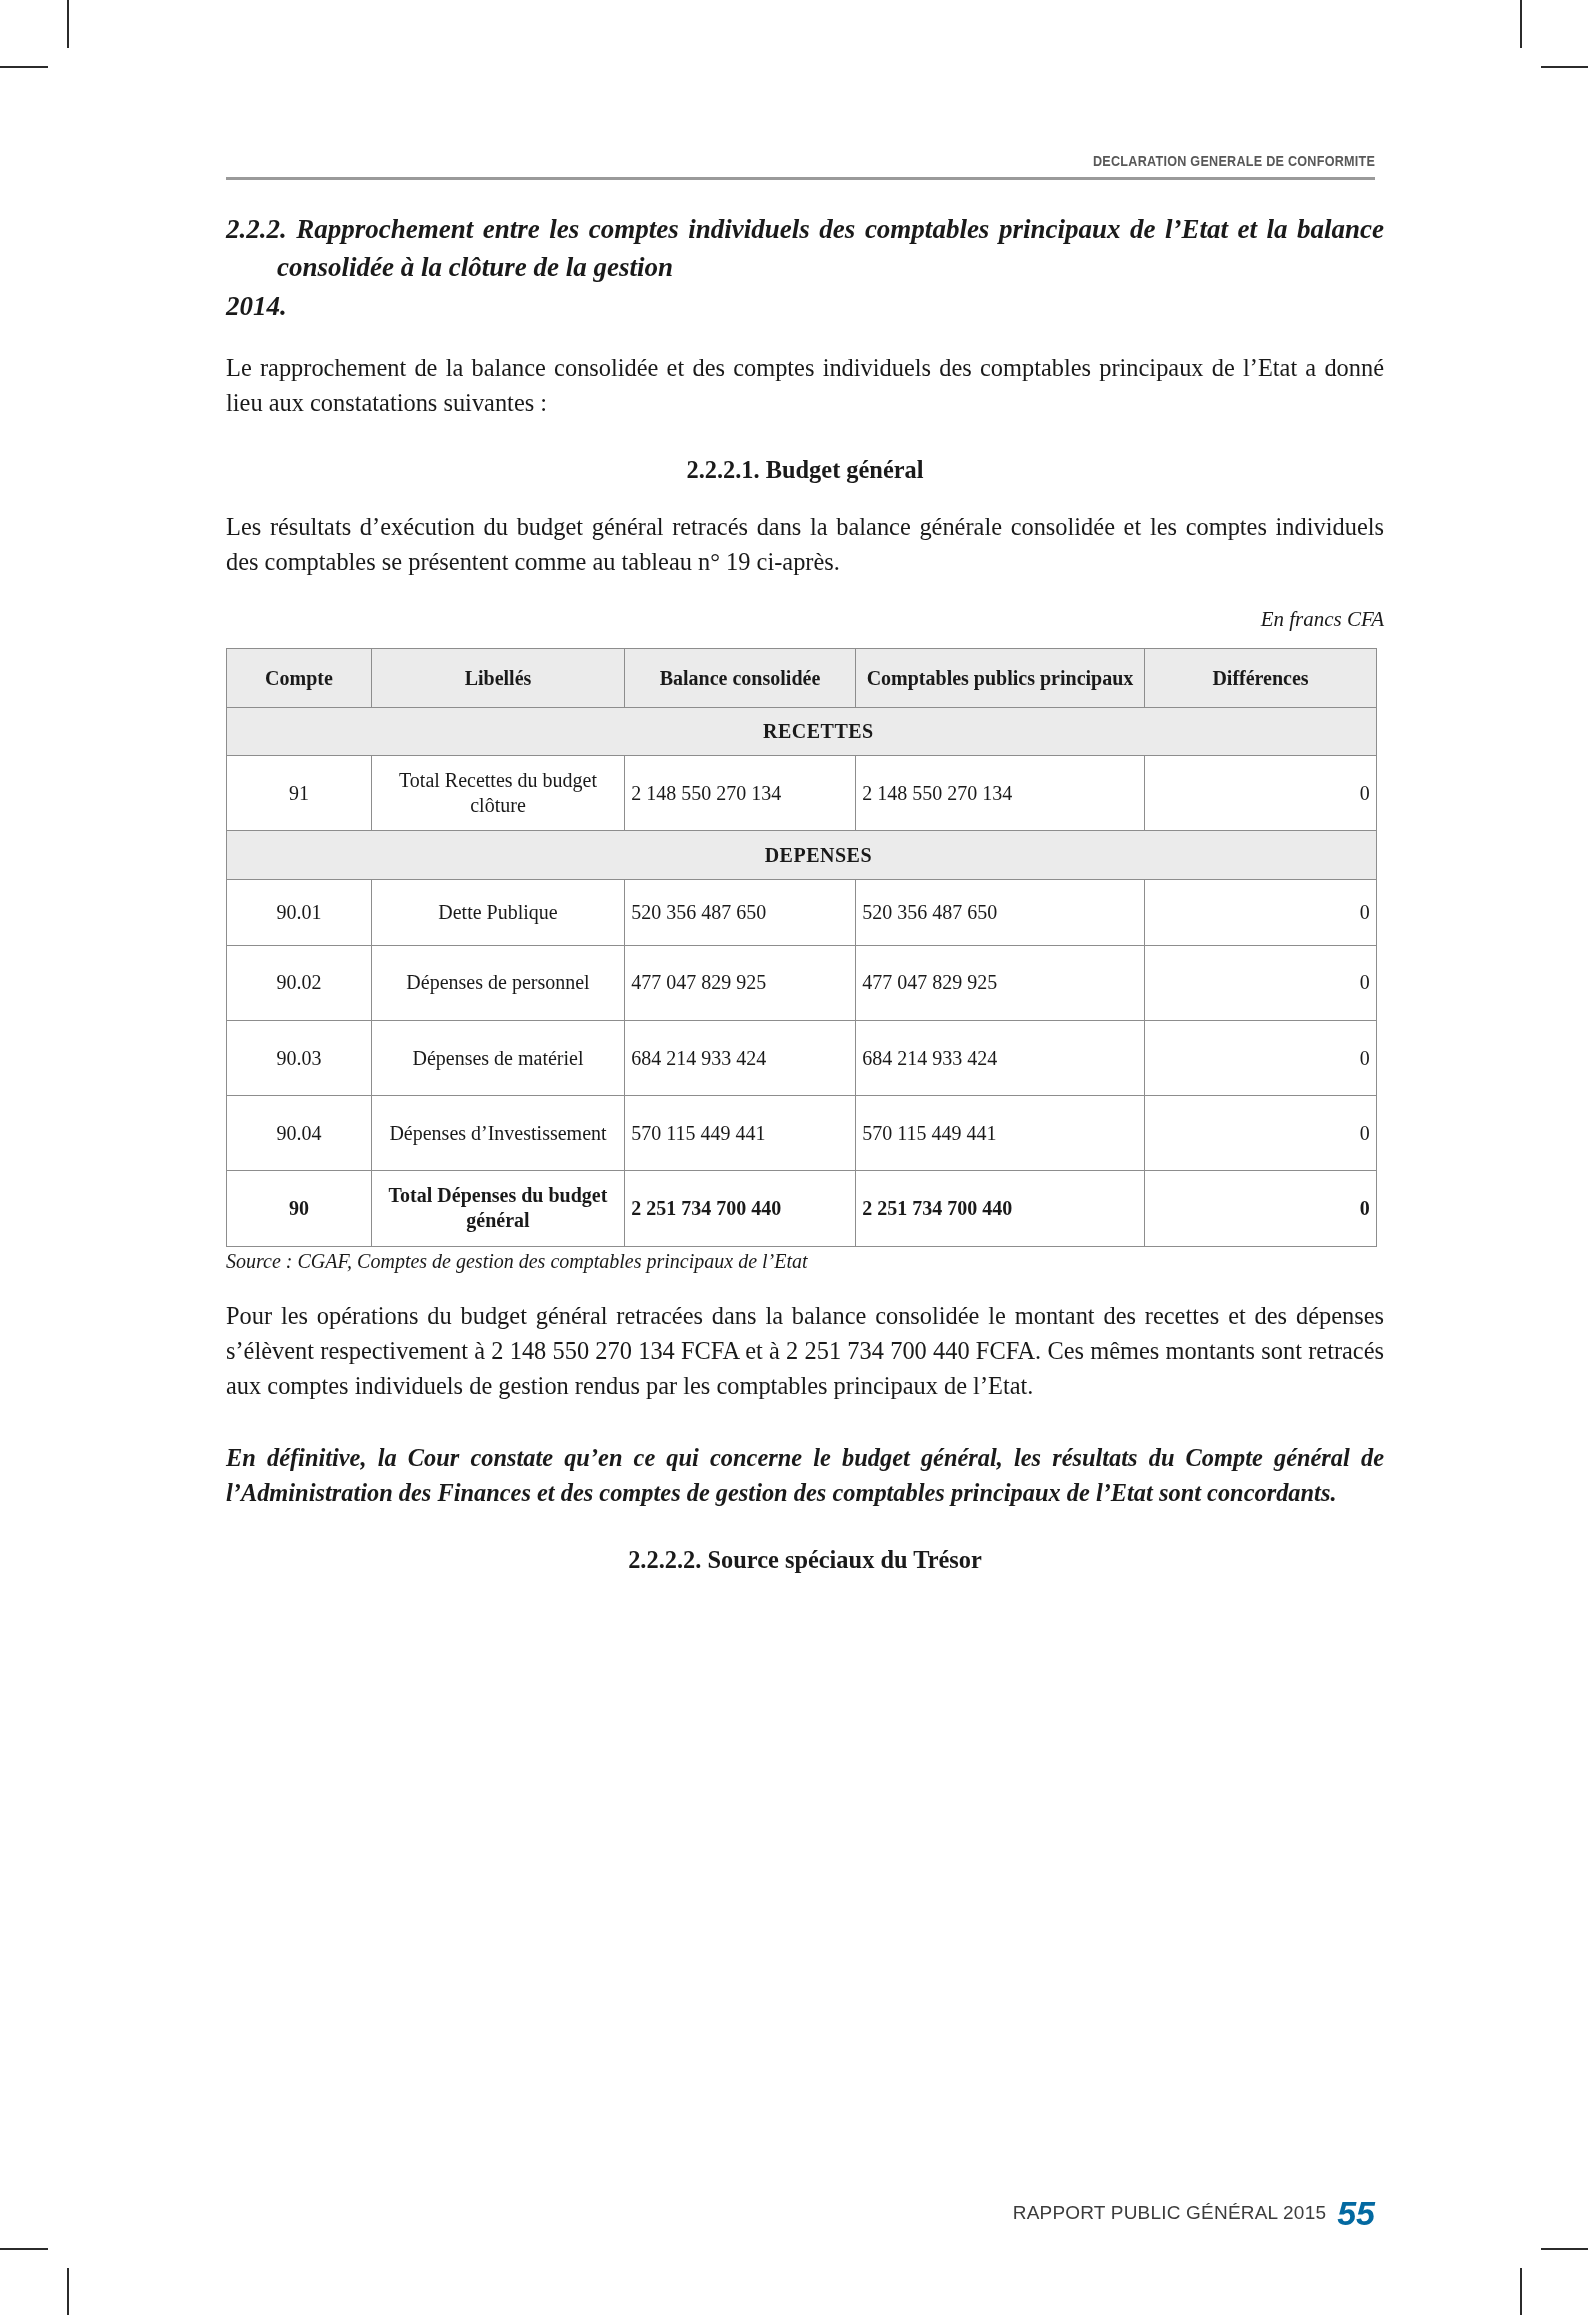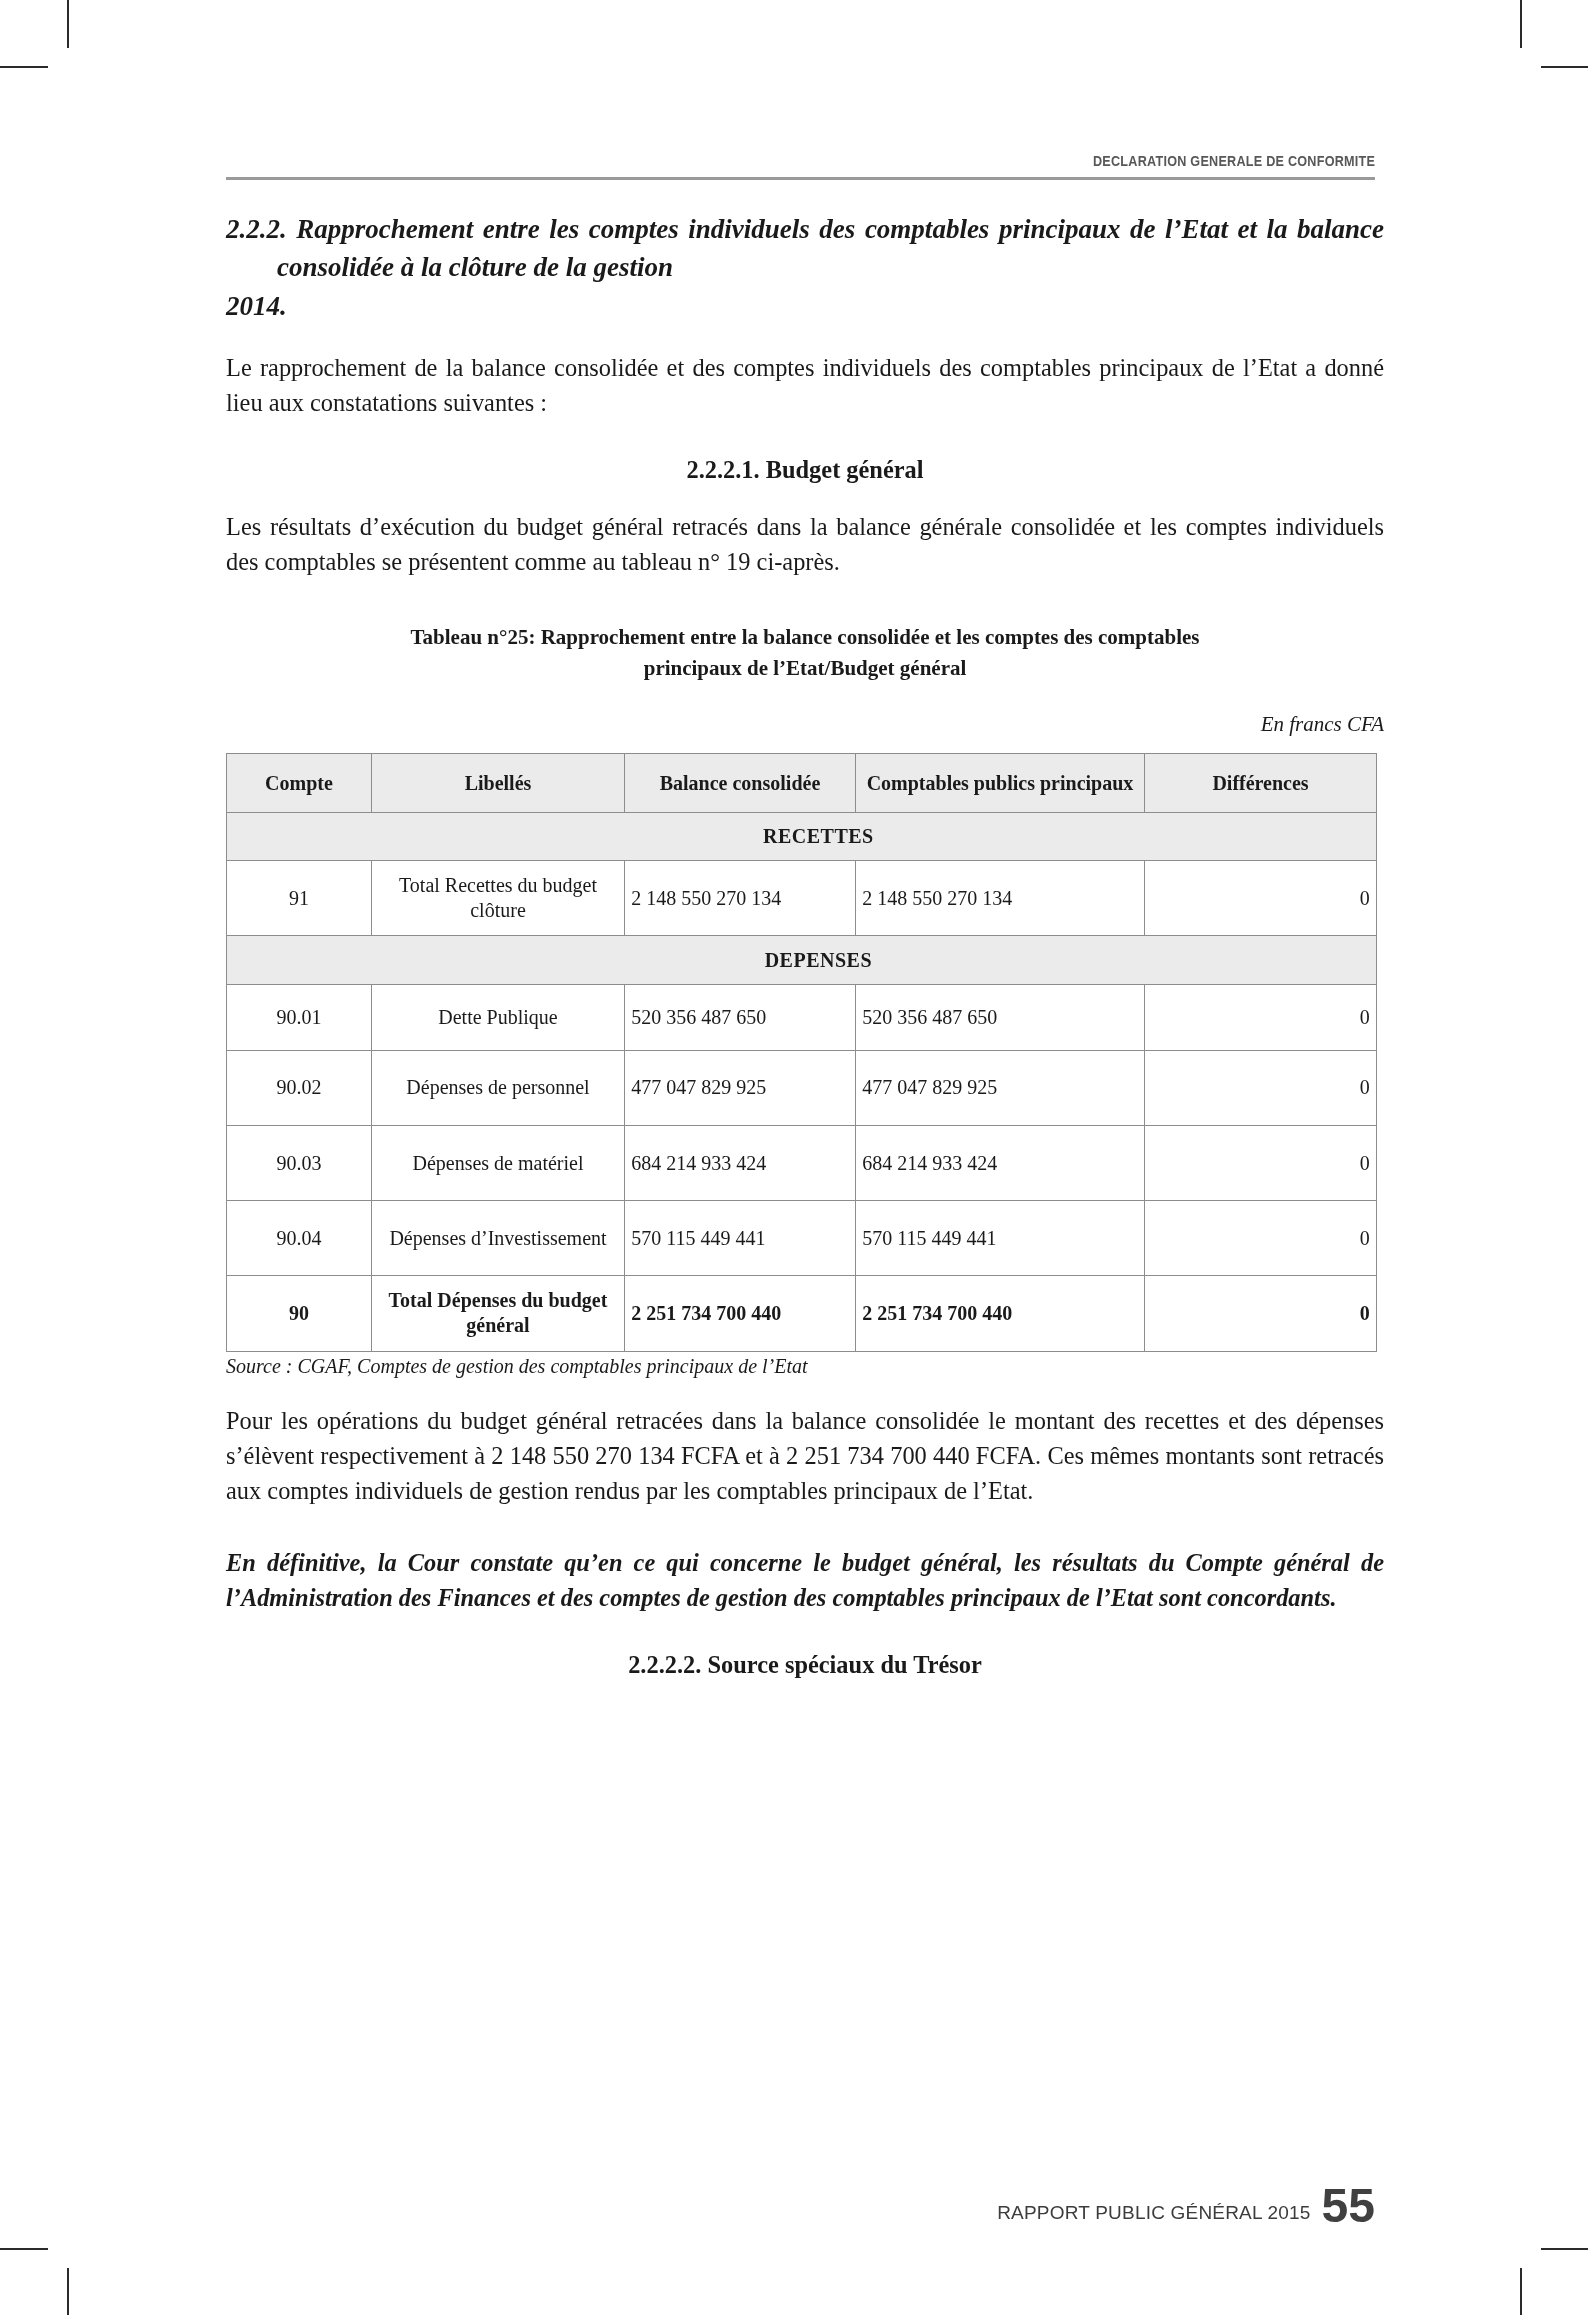--- a/index.html
+++ b/index.html
@@ -174,24 +174,25 @@
   .footer-label {
     font-family: "Liberation Sans", "DejaVu Sans", sans-serif;
     font-size: 19px;
     color: #3c3c3c;
     letter-spacing: 0.2px;
     padding-bottom: 5.4px;
   }
   .footer-pageno-wrap { text-align: center; }
   .footer-pageno {
     font-family: "Liberation Sans", "DejaVu Sans", sans-serif;
-    font-size: 48px;
-    font-weight: bold;
-    color: #404040;
+    font-size: 34px;
+    font-weight: bold;
+    color: #0369a1;
     line-height: 0.95;
+    font-style: italic;
   }
   .footer-pagerule {
     width: 51px;
     height: 2.7px;
     background: #3c3c3c;
     margin-top: 3.6px;
   }
 </style>
 </head>
 <body>
@@ -219,24 +220,20 @@
       <span>Rapprochement entre les comptes individuels des comptables</span>
       <span>principaux de l’Etat et la balance consolidée à la clôture de la gestion</span>
       <span class="lastline">2014.</span>
     </div>
 
     <p class="body">Le rapprochement de la balance consolidée et des comptes individuels des comptables principaux de l’Etat a donné lieu aux constatations suivantes :</p>
 
     <div class="h4">2.2.2.1. Budget général</div>
     <p class="body">Les résultats d’exécution du budget général retracés dans la balance générale consolidée et les comptes individuels des comptables se présentent comme au tableau n° 19 ci-après.</p>
 
-    <div class="tabcaption">
-      <div>Tableau n°25: Rapprochement entre la balance consolidée et les comptes des comptables</div>
-      <div>principaux de l’Etat/Budget général</div>
-    </div>
 
     <div class="units">En francs CFA</div>
 
     <table class="recon">
       <colgroup>
         <col style="width:145px">
         <col style="width:253px">
         <col style="width:231px">
         <col style="width:289px">
         <col style="width:232px">

